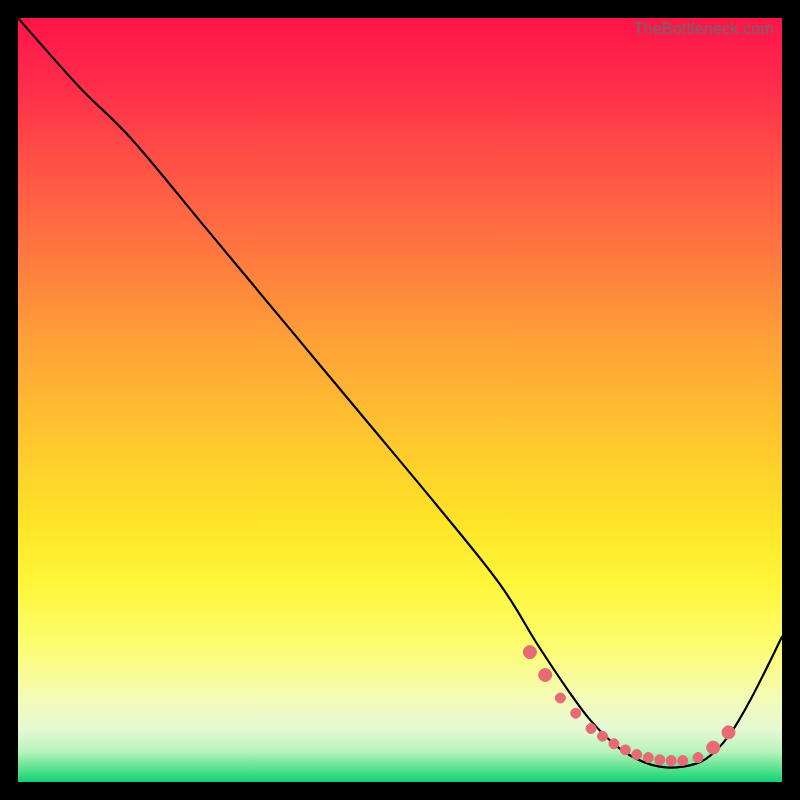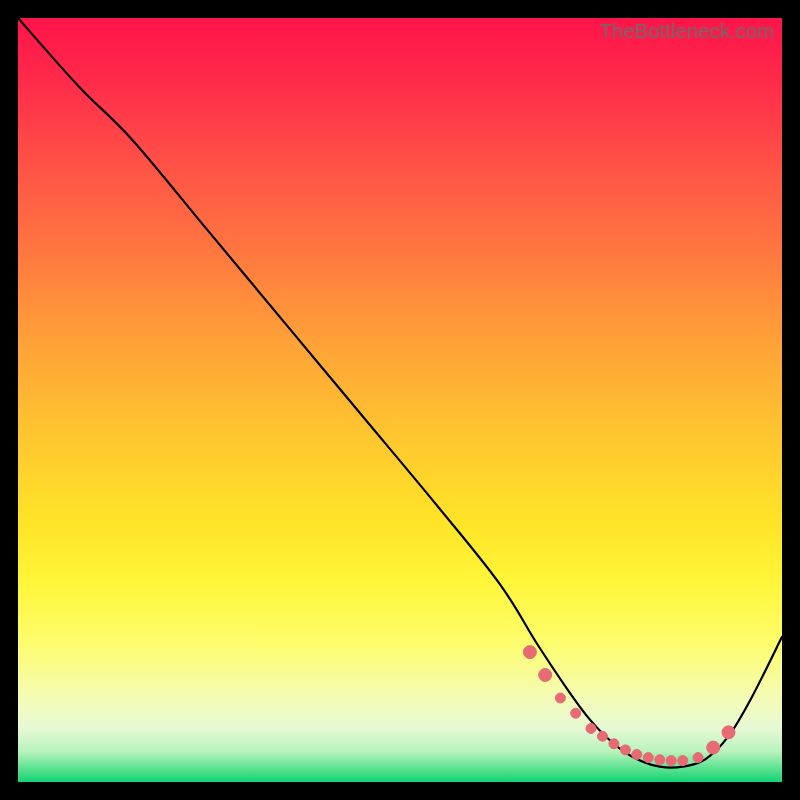--- a/index.html
+++ b/index.html
@@ -40,21 +40,21 @@
       #b8f3bb 96%,
       #4fe08a 98.5%,
       #12d276 100%
     );
   }
   .watermark {
     position: absolute;
     top: 2px;
     right: 8px;
     color: #6b6b6b;
-    font-size: 20px;
+    font-size: 16px;
     font-weight: 400;
     letter-spacing: 0.2px;
     user-select: none;
   }
   svg.curve {
     position: absolute;
     left: 0;
     top: 0;
     width: 764px;
     height: 764px;

